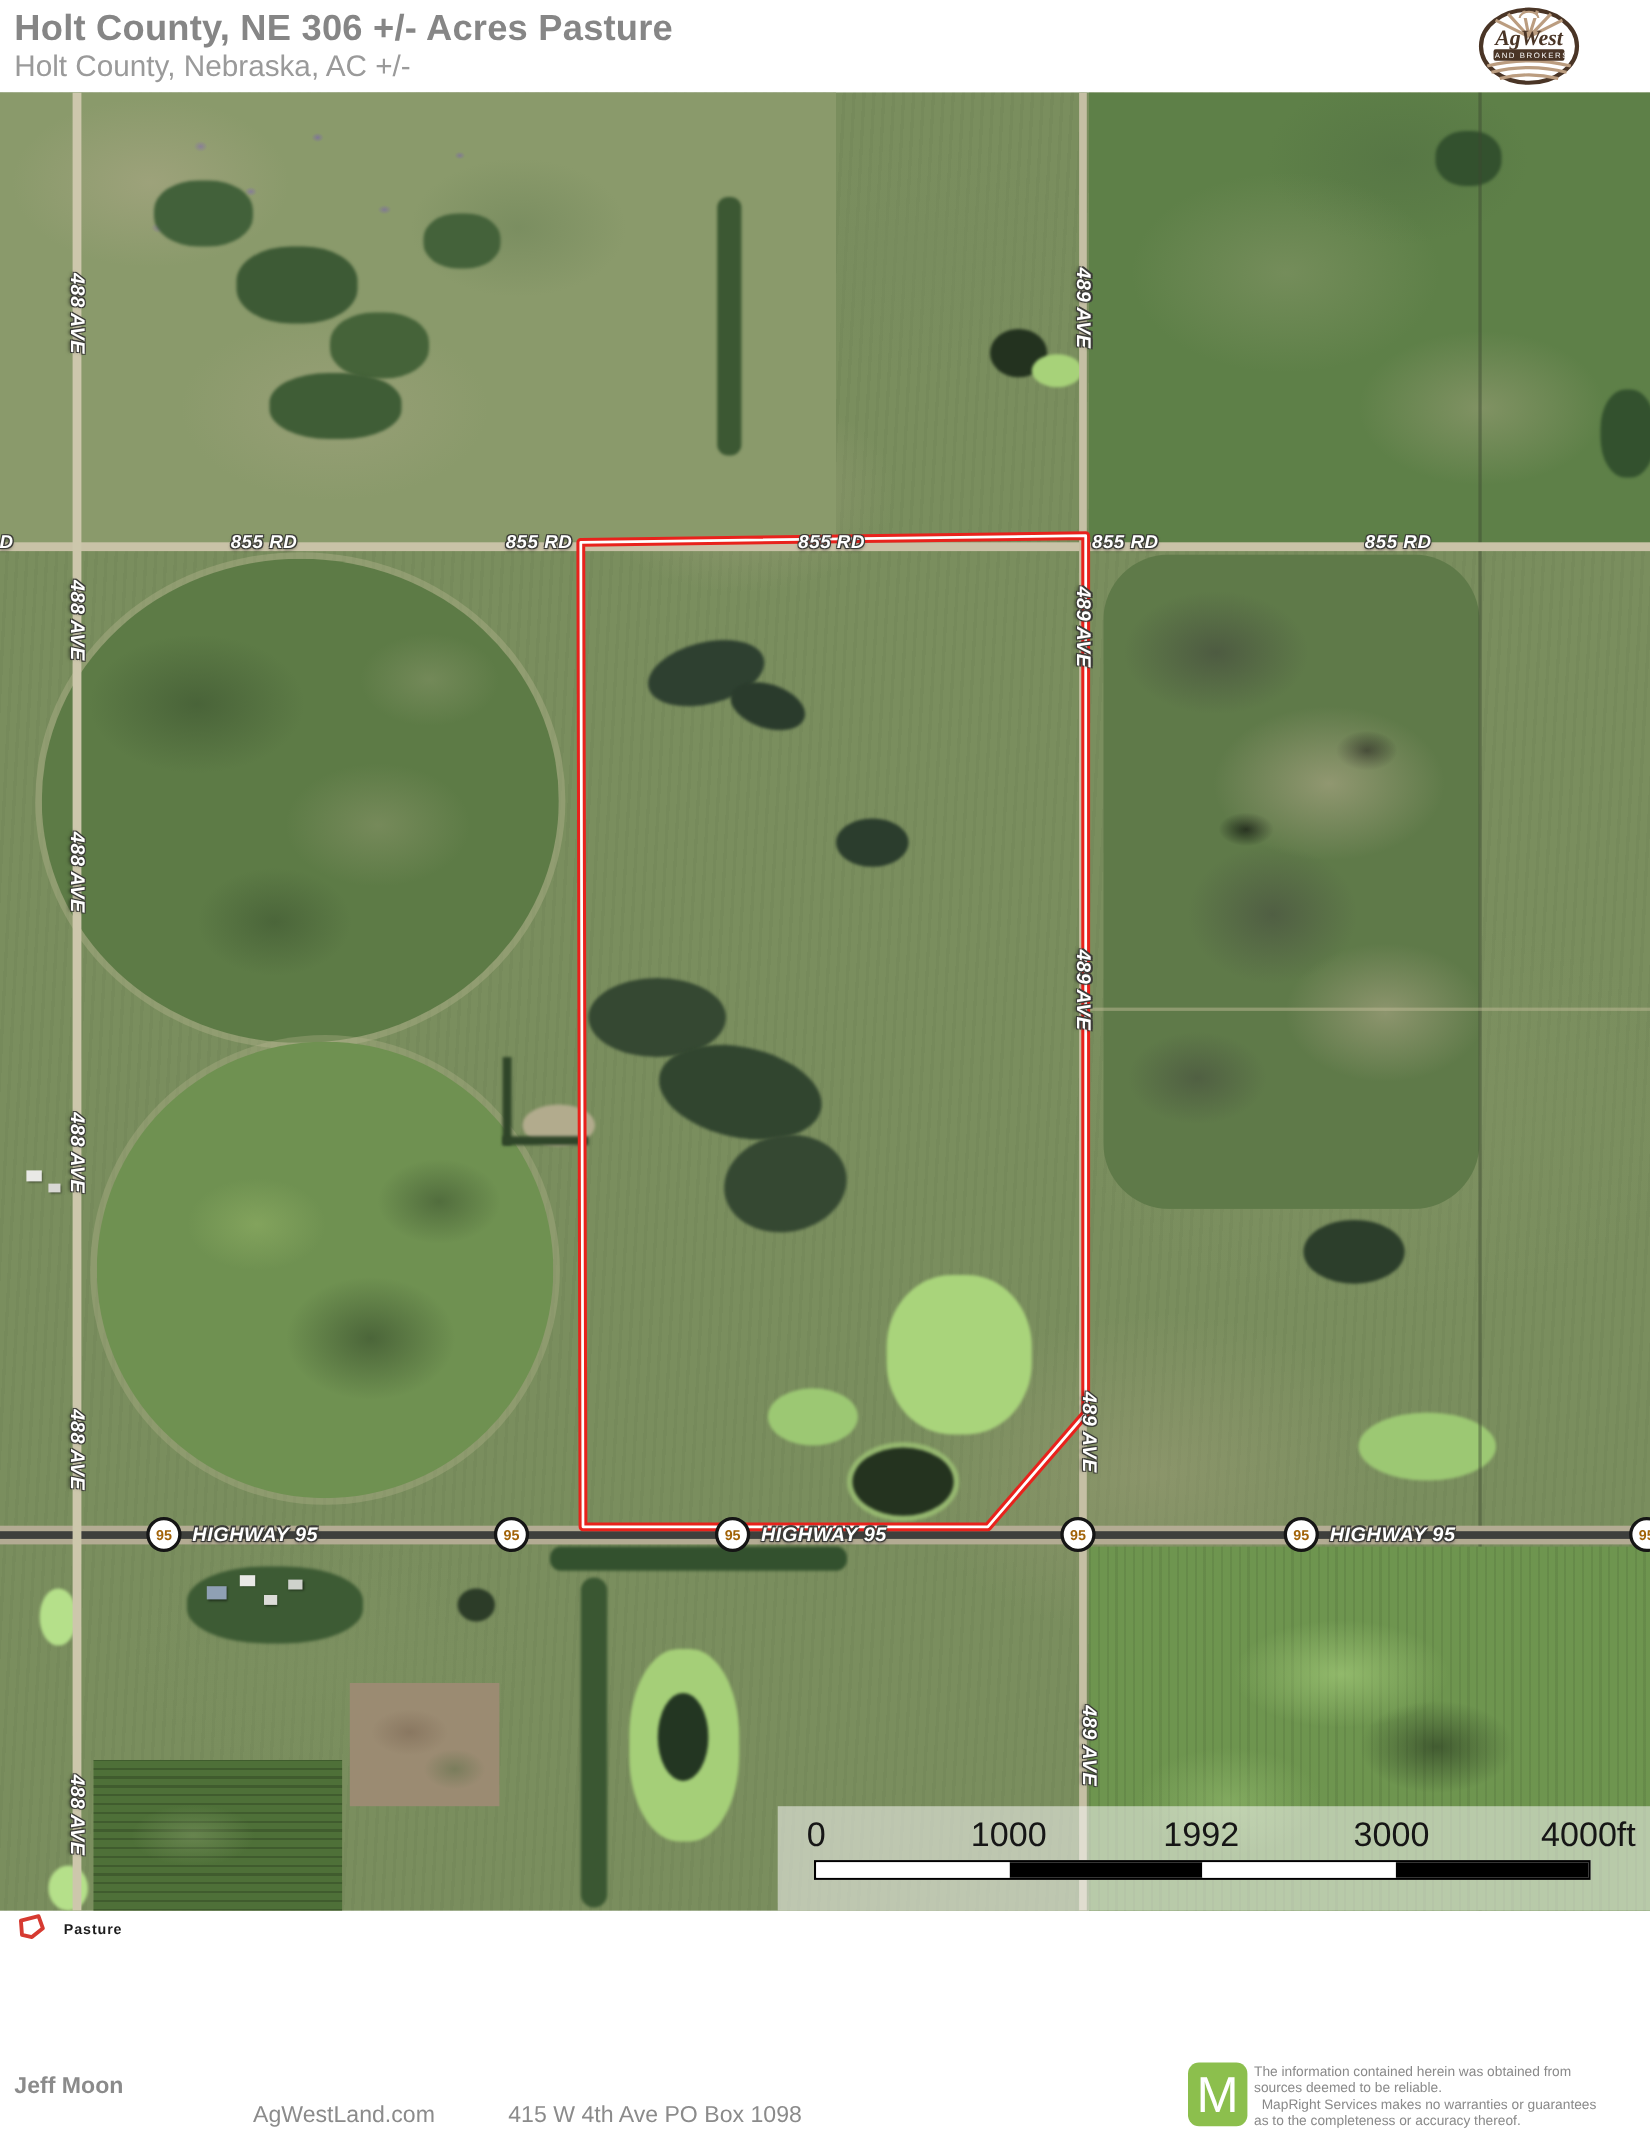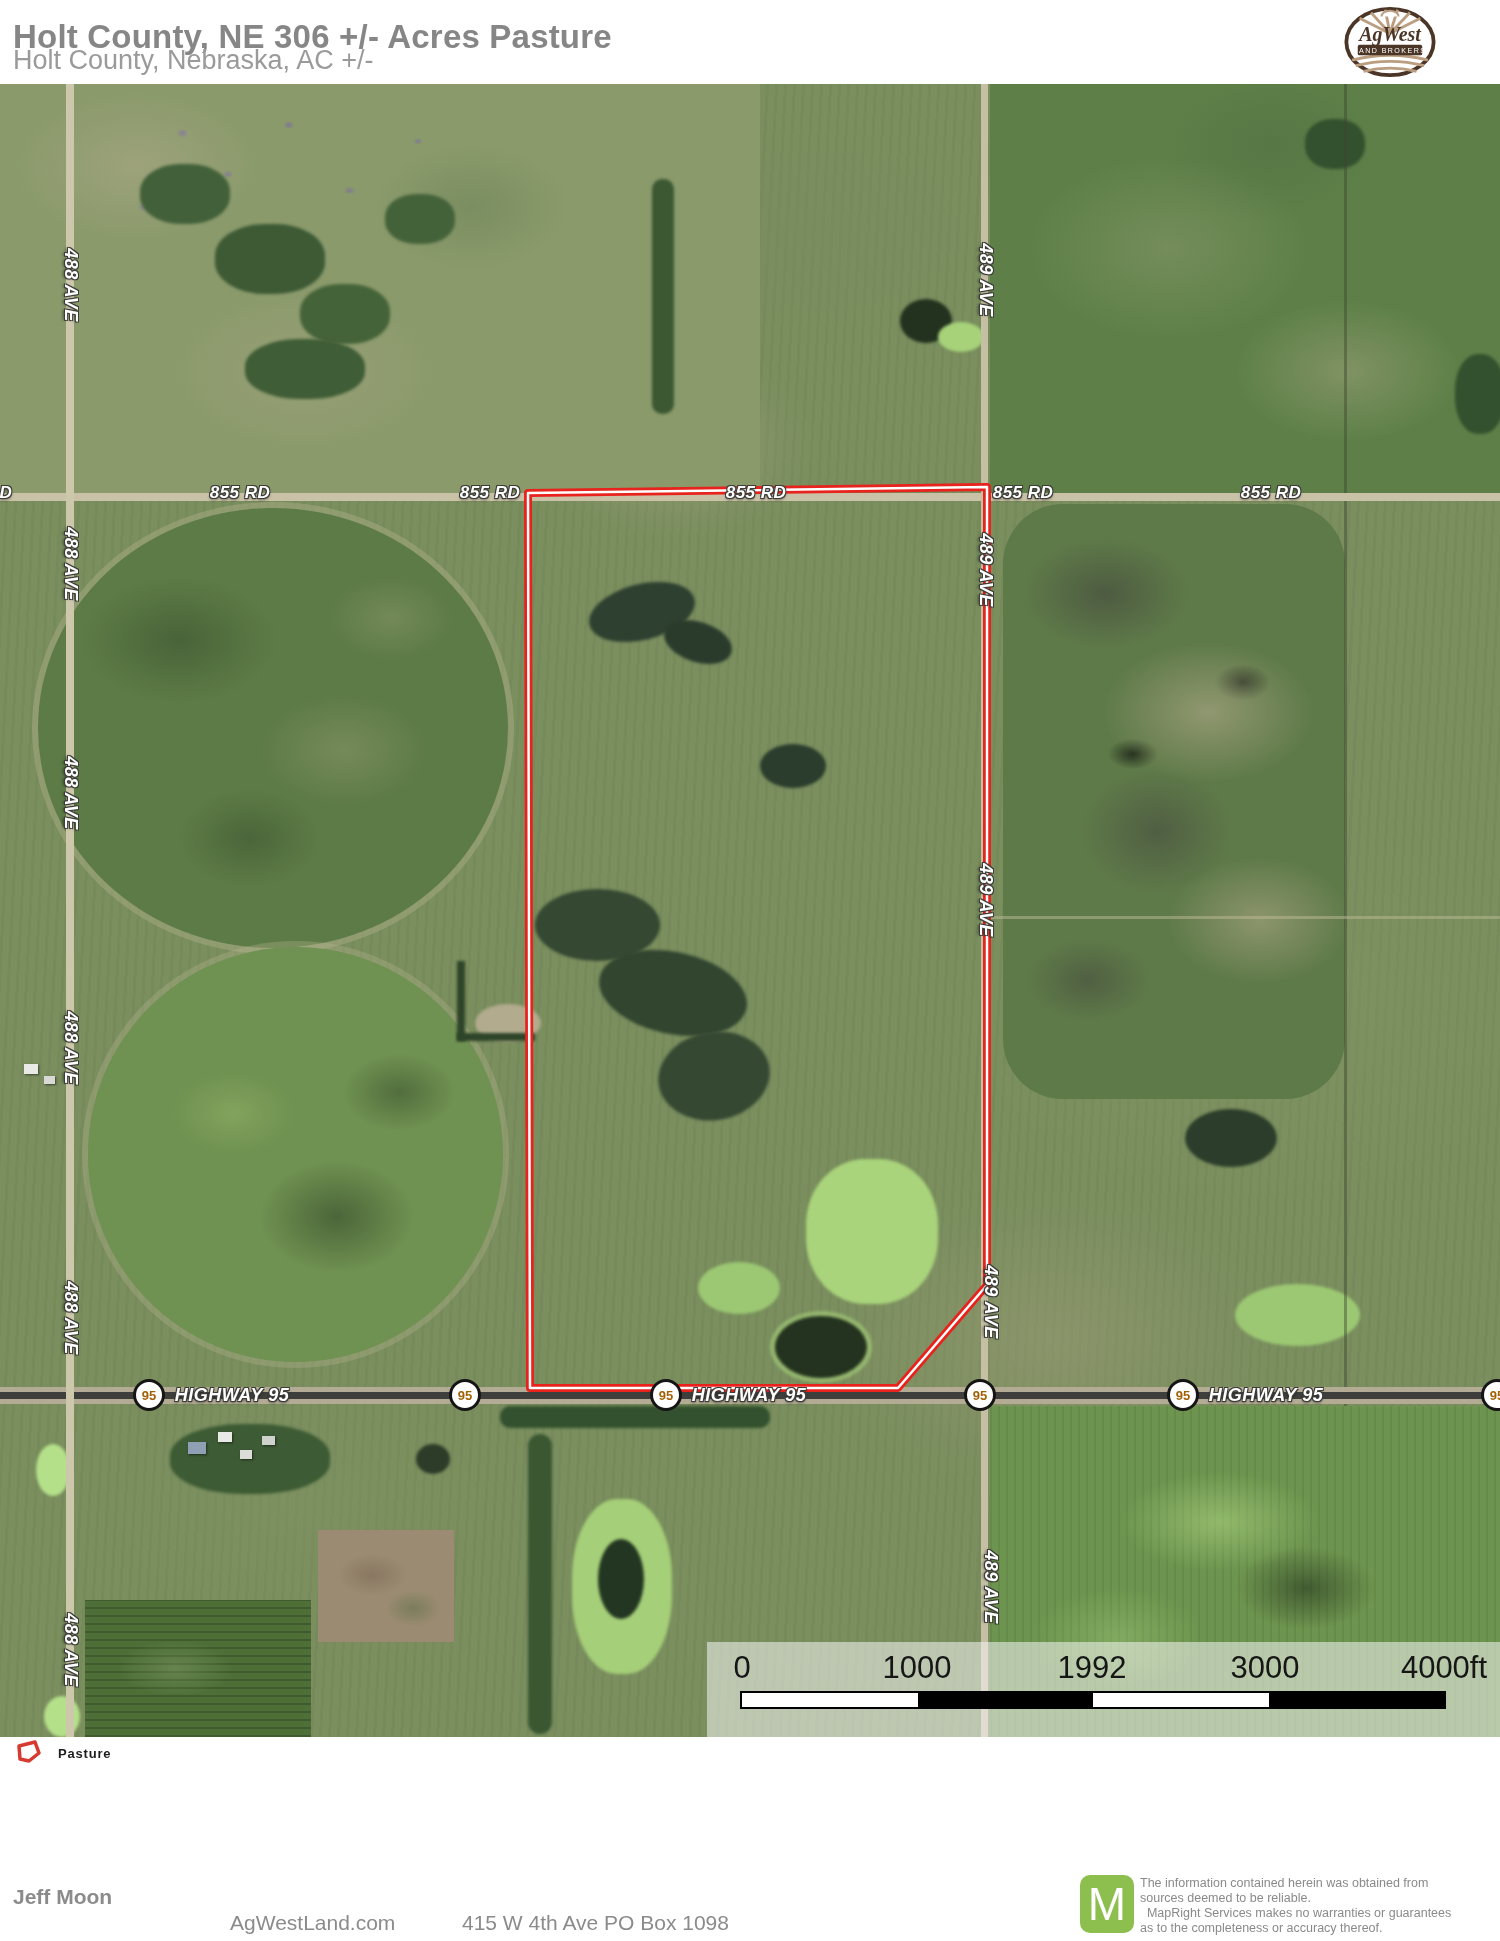--- a/index.html
+++ b/index.html
@@ -1,19 +1,19 @@
 <!DOCTYPE html>
 <html><head>
 <meta charset="utf-8">
 <style>
   html,body{margin:0;padding:0;background:#fff;}
   .page{position:relative;width:1500px;height:1941px;background:#fff;overflow:hidden;
         font-family:"Liberation Sans",sans-serif;}
   
-  .title{position:absolute;left:13px;top:18px;font-size:33px;font-weight:700;color:#868686;letter-spacing:.2px;}
+  .title{position:absolute;left:13px;top:6px;font-size:33px;font-weight:700;color:#868686;letter-spacing:.2px;}
   .subtitle{position:absolute;left:13px;top:45px;font-size:27px;font-weight:400;color:#9a9a9a;}
   .aglogo{position:absolute;left:1342px;top:5px;width:96px;height:74px;}
   
   .map{position:absolute;left:0;top:84px;width:1500px;height:1653px;overflow:hidden;
        background-color:#7a8e5e;
        background-image:
         radial-gradient(300px 180px at 30% 4%, rgba(148,156,112,.65), transparent 70%),
         radial-gradient(220px 140px at 8% 6%, rgba(166,162,128,.5), transparent 70%),
         radial-gradient(260px 160px at 55% 9%, rgba(120,140,95,.55), transparent 70%),
         radial-gradient(200px 130px at 45% 22%, rgba(173,168,135,.45), transparent 70%),

